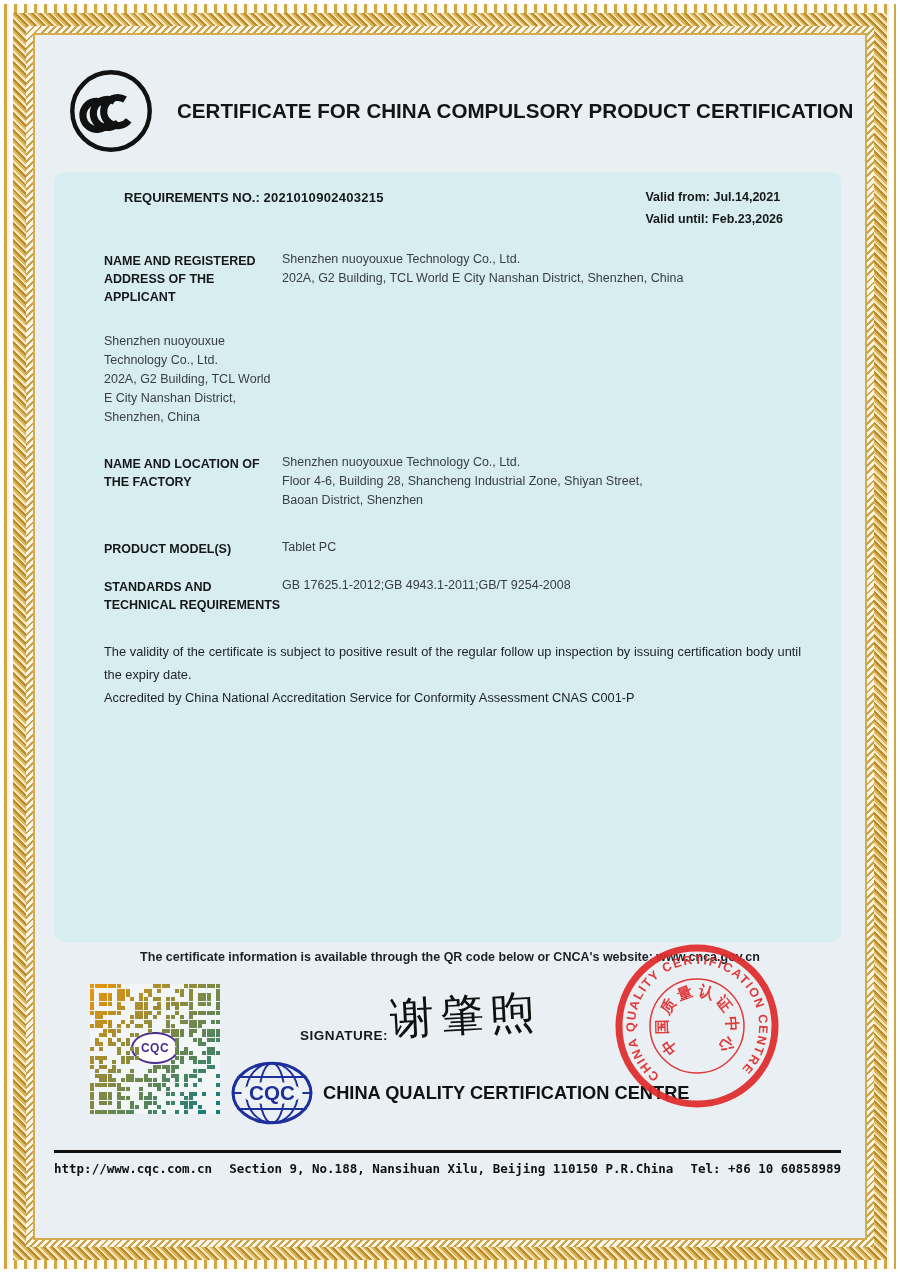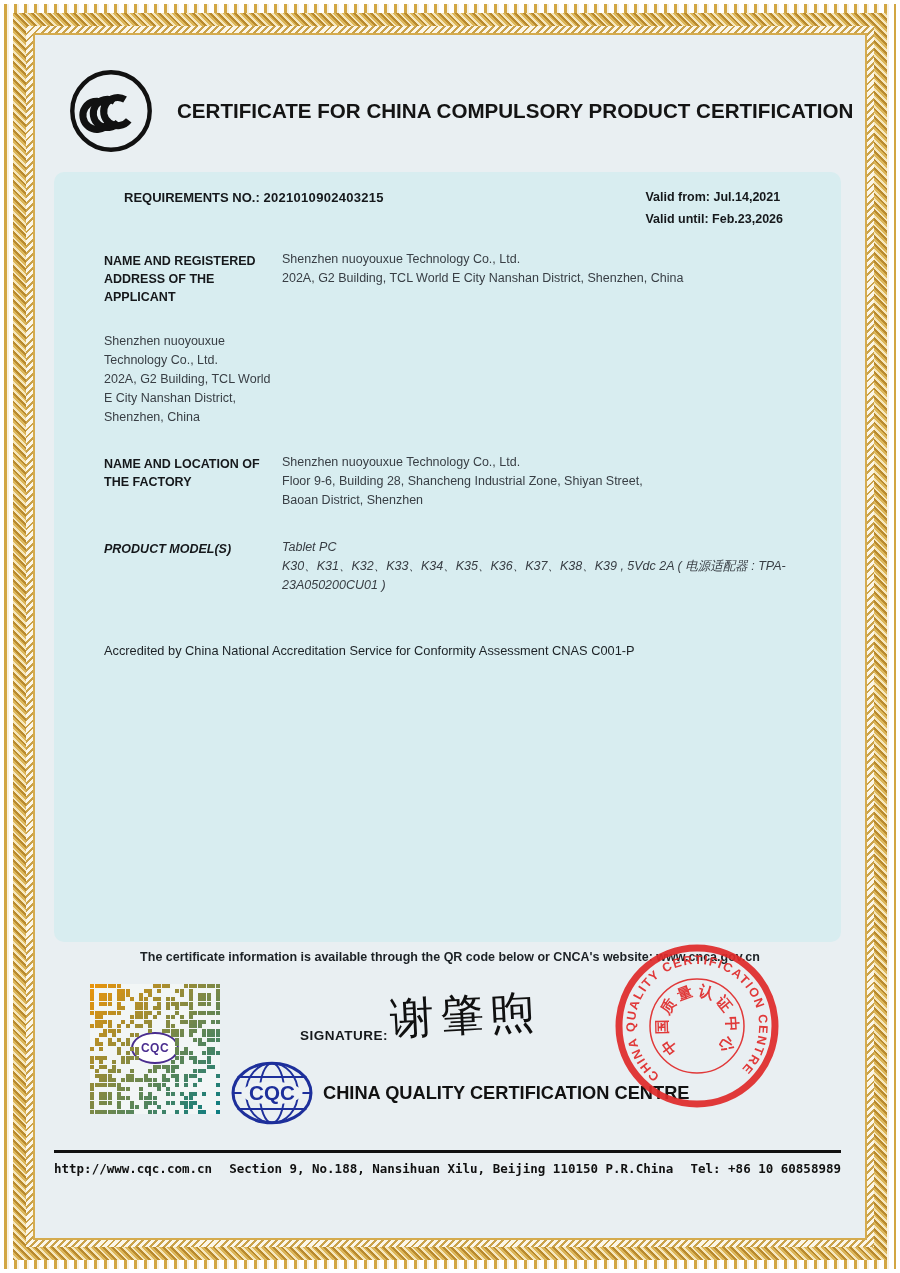--- a/index.html
+++ b/index.html
@@ -39,21 +39,21 @@
   .certno .num { font-weight:bold; letter-spacing:.3px; }
   .validity { font-size:12.5px; font-weight:bold; color:#15181b; margin-right:18px; }
   .validity div { margin-bottom:8px; }
 
   .section { display:grid; grid-template-columns:178px 1fr; padding-left:0; }
   .sec-label { font-size:12.5px; font-weight:bold; color:#15181b; line-height:18px; padding-top:2px; }
   .sec-value { font-size:12.5px; color:#383e44; line-height:19px; }
   .sec-value .vline { margin-bottom:0; }
   .w-narrow { max-width:392px; }
   .mt-a { margin-top:16px; } .mt-b { margin-top:26px; }
-  .mt-d { margin-top:28px;font-style:italic; } .mt-e { margin-top:18px; }
+  .mt-d { margin-top:28px; } .mt-e { margin-top:18px; }
 
   .paras { margin-top:26px; font-size:12.8px; color:#1c2125; line-height:23px; }
   .paras p { text-align:justify; }
 
   .qr-note { margin-top:8px; text-align:center; font-size:12.5px; font-weight:bold; color:#1c2125; }
 
   
   .bottom-zone { position:relative; height:168px; margin-top:14px; }
   .qr-wrap { position:absolute; left:55px; top:6px; width:130px; height:130px; background:#f2f6f6; }
   .qc { position:absolute; width:4px; height:4px; }
@@ -127,36 +127,40 @@
             <div class="sec-value">
               <div class="vline">Shenzhen nuoyouxue Technology Co., Ltd.</div>
               <div class="vline">202A, G2 Building, TCL World E City Nanshan District, Shenzhen, China</div>
             </div>
           </div>
 
           <div class="section mt-b">
             <div class="sec-label">NAME AND LOCATION OF THE FACTORY</div>
             <div class="sec-value">
               <div class="vline">Shenzhen nuoyouxue Technology Co., Ltd.</div>
-              <div class="vline w-narrow">Floor 9-6, Building 28, Shancheng Industrial Zone, Shiyan Street, Baoan District, Shenzhen</div>
+              <div class="vline w-narrow">Floor 4-6, Building 28, Shancheng Industrial Zone, Shiyan Street, Baoan District, Shenzhen</div>
             </div>
           </div>
 
           <div class="section mt-d">
             <div class="sec-label">PRODUCT MODEL(S)</div>
             <div class="sec-value">
               <div class="vline">Tablet PC</div>
-              <div class="vline">K30、K31、K32、K33、K34、K35、K36、K37、K38、K39 , 5Vdc 2A ( 电源适配器 : TPA-23A050200CU01 )</div>
             </div>
           </div>
 
           <div class="section mt-e">
+            <div class="sec-label">STANDARDS AND TECHNICAL REQUIREMENTS</div>
+            <div class="sec-value">
+              <div class="vline">GB 17625.1-2012;GB 4943.1-2011;GB/T 9254-2008</div>
+            </div>
           </div>
 
           <div class="paras">
+            <p>The validity of the certificate is subject to positive result of the regular follow up inspection by issuing certification body until the expiry date.</p>
             <p>Accredited by China National Accreditation Service for Conformity Assessment CNAS C001-P</p>
           </div>
         </div>
 
         <div class="qr-note">The certificate information is available through the QR code below or CNCA's website: www.cnca.gov.cn</div>
 
         <div class="bottom-zone">
           <div class="qr-wrap">
             <div class="qr-badge">CQC</div>
           <div class="qc" style="left: 0px; top: 0px; background: rgb(232, 148, 12);"></div>

